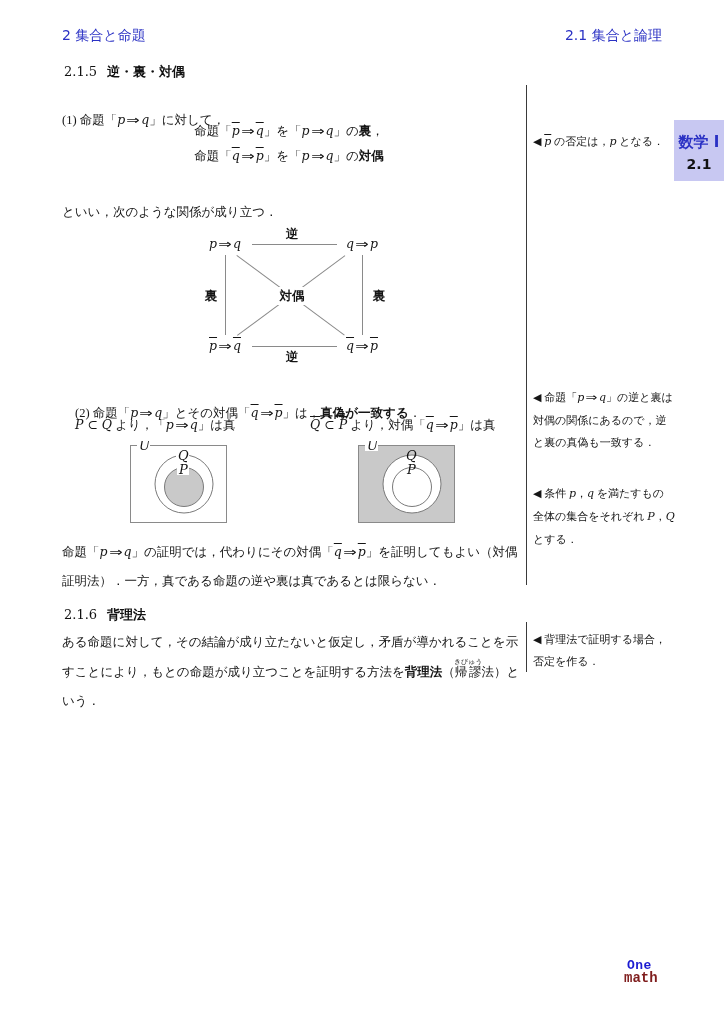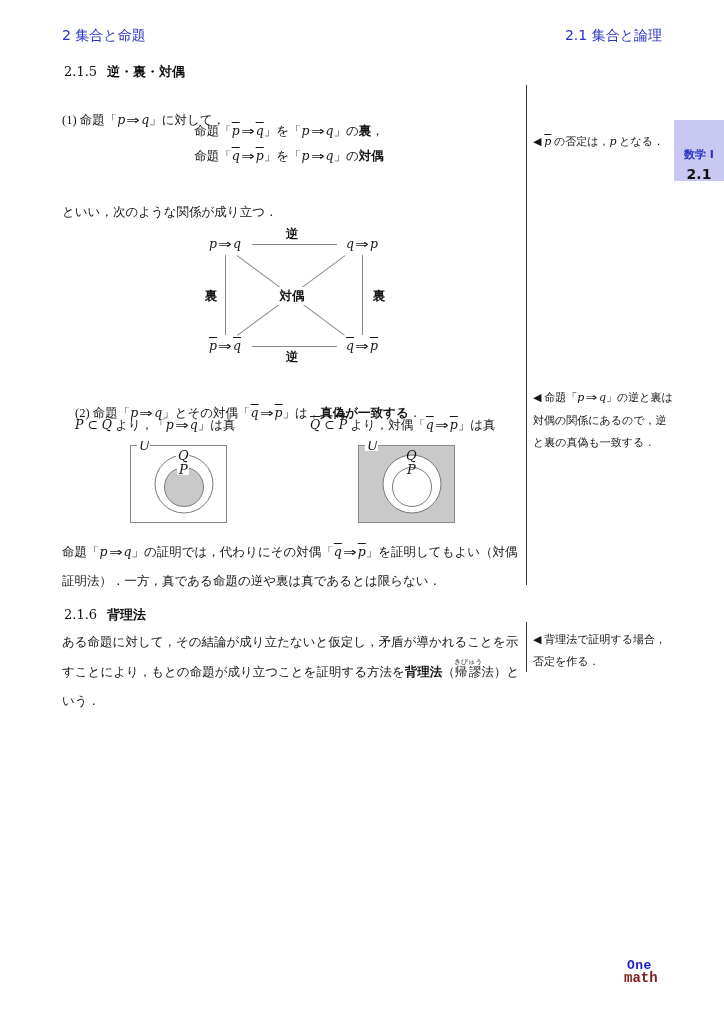--- a/index.html
+++ b/index.html
@@ -23,21 +23,21 @@
   .vline{position:absolute;left:526px;width:1px;background:#3a3a3a;}
   
   .diagram{position:absolute;left:140px;top:228px;width:304px;height:142px;}
   .dg-line{position:absolute;background:#8a8a8a;}
   .dg-lbl{position:absolute;font-size:12.5px;line-height:20px;text-align:center;}
   .dg-jp{position:absolute;font-size:12.5px;font-family:"DejaVu Sans",sans-serif;font-weight:bold;text-align:center;line-height:16px;}
   .dg-center{background:#fff;z-index:2;line-height:18px;}
   .diag{transform-origin:left top;}
   
   .tab{position:absolute;left:674px;top:120px;width:50px;height:61px;background:#c8c8f2;text-align:center;}
-  .tab-subj{margin-top:27px;font-size:11px;font-weight:bold;color:#2a31c4;font-family:"DejaVu Sans",sans-serif;}
+  .tab-subj{margin-top:13px;font-size:15px;font-weight:bold;color:#2a31c4;font-family:"DejaVu Sans",sans-serif;}
   .tab-num{margin-top:4px;font-size:14px;font-weight:bold;color:#111;font-family:"DejaVu Sans",sans-serif;}
   
   .venn-text{font-family:"DejaVu Serif",serif;font-style:italic;font-size:13px;fill:#111;}
   
   .logo{position:absolute;left:624px;top:960px;width:80px;font-family:Liberation Mono, monospace;font-weight:bold;}
   .logo-one{color:#1b1bd1;font-size:13px;line-height:12px;margin-left:3px;letter-spacing:0.5px;}
   .logo-math{color:#7f1d1d;font-size:14px;line-height:13px;}
   ruby rt{font-size:7px;font-family:"DejaVu Sans",sans-serif;}
 </style>
 </head>
@@ -116,20 +116,21 @@
     <span class="hnum">2.1.6</span><span class="htit">背理法</span>
   </div>
 
   <div class="body abs" style="left:62px;top:628px;width:458px;line-height:29px;"><span>ある命題に対して，その結論が成り立たないと仮定し，矛盾が導かれることを示すことにより，もとの命題が成り立つことを証明する方法を</span><span class="b">背理法</span><span>（</span><ruby>帰謬<rt>きびゅう</rt></ruby><span>法）という．</span></div>
 
   <div class="vline" style="top:85px;height:500px;"></div>
   <div class="vline" style="top:622px;height:50px;"></div>
 
   <div class="note nowrap" style="top:130px;"><span>◀ </span><span class="m ov">p</span><span> の否定は，</span><span class="m">p</span><span> となる．</span></div>
   <div class="note" style="top:386px;"><span>◀ </span><span>命題「</span><span class="m">p</span><span class="arr">⇒</span><span class="m">q</span><span>」の逆と裏は対偶の関係にあるので，逆と裏の真偽も一致する．</span></div>
+  <div class="note" style="top:482px;"><span>◀ </span><span>条件 </span><span class="m">p</span><span>，</span><span class="m">q</span><span> を満たすもの全体の集合をそれぞれ </span><span class="m">P</span><span>，</span><span class="m">Q</span><span> とする．</span></div>
   <div class="note" style="top:628px;"><span>◀ </span><span>背理法で証明する場合，否定を作る．</span></div>
 
   <div class="logo">
     <div class="logo-one">One</div>
     <div class="logo-math">math</div>
   </div>
 
 </div>
 
 </body></html>

